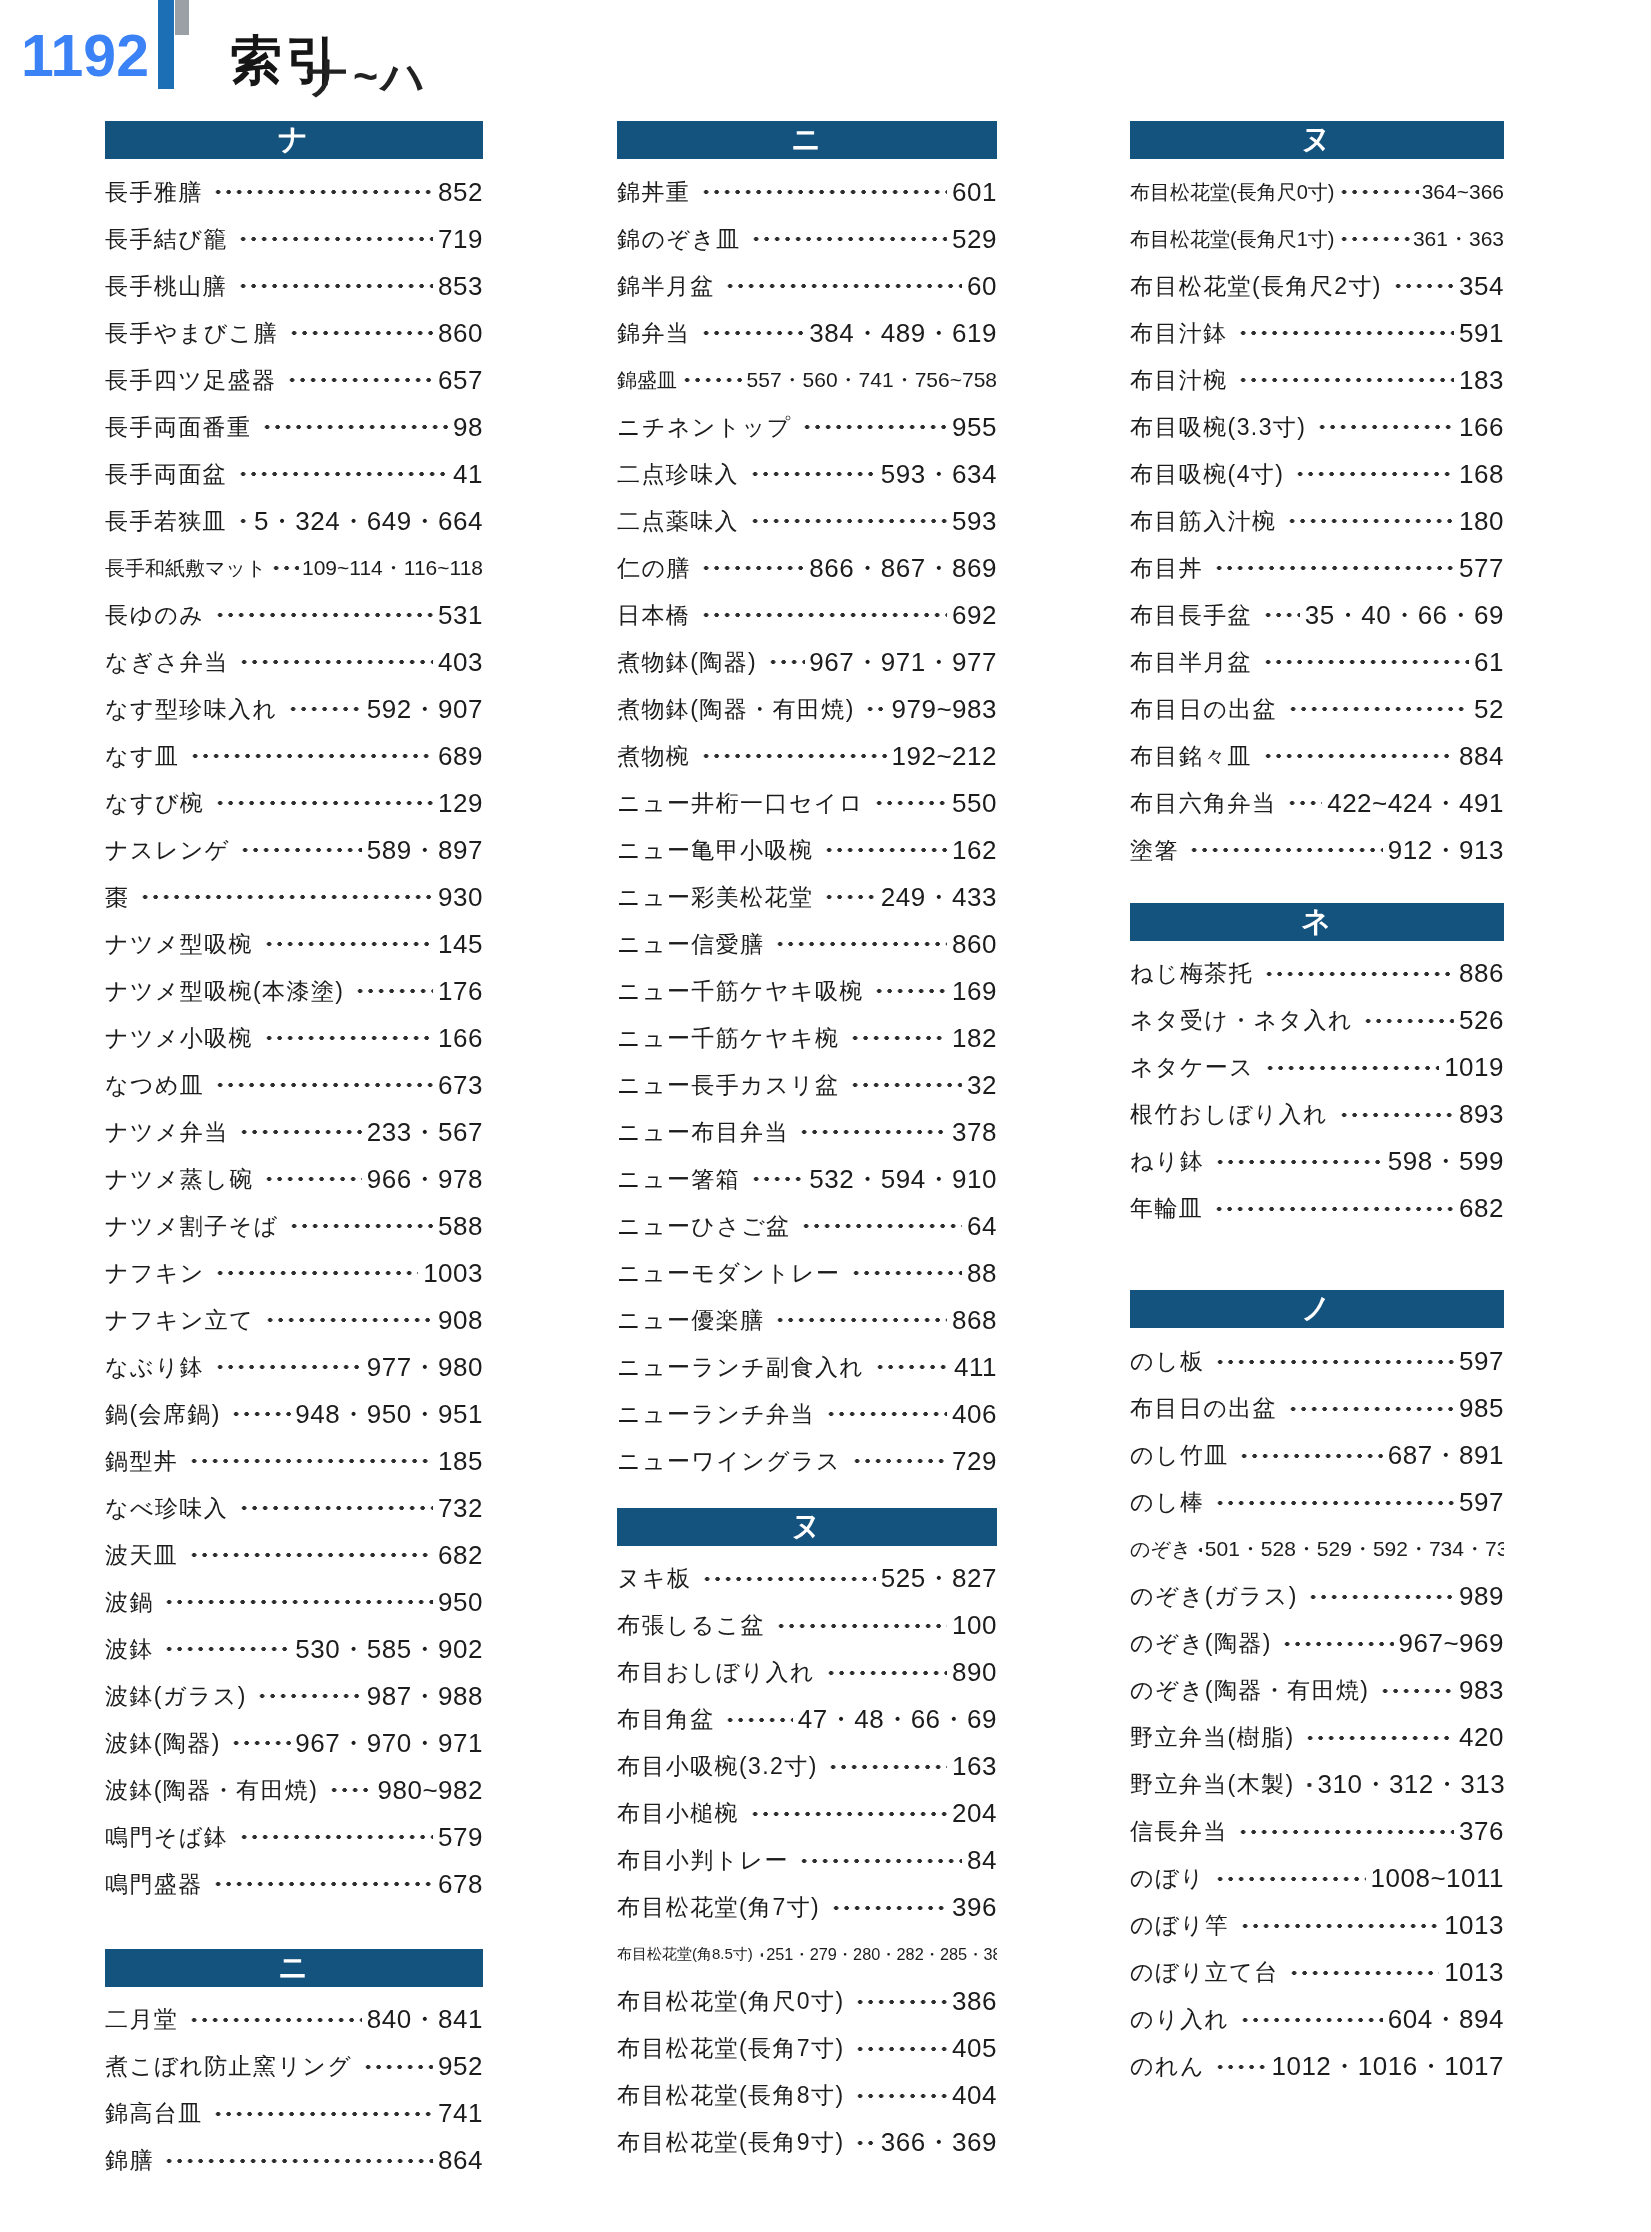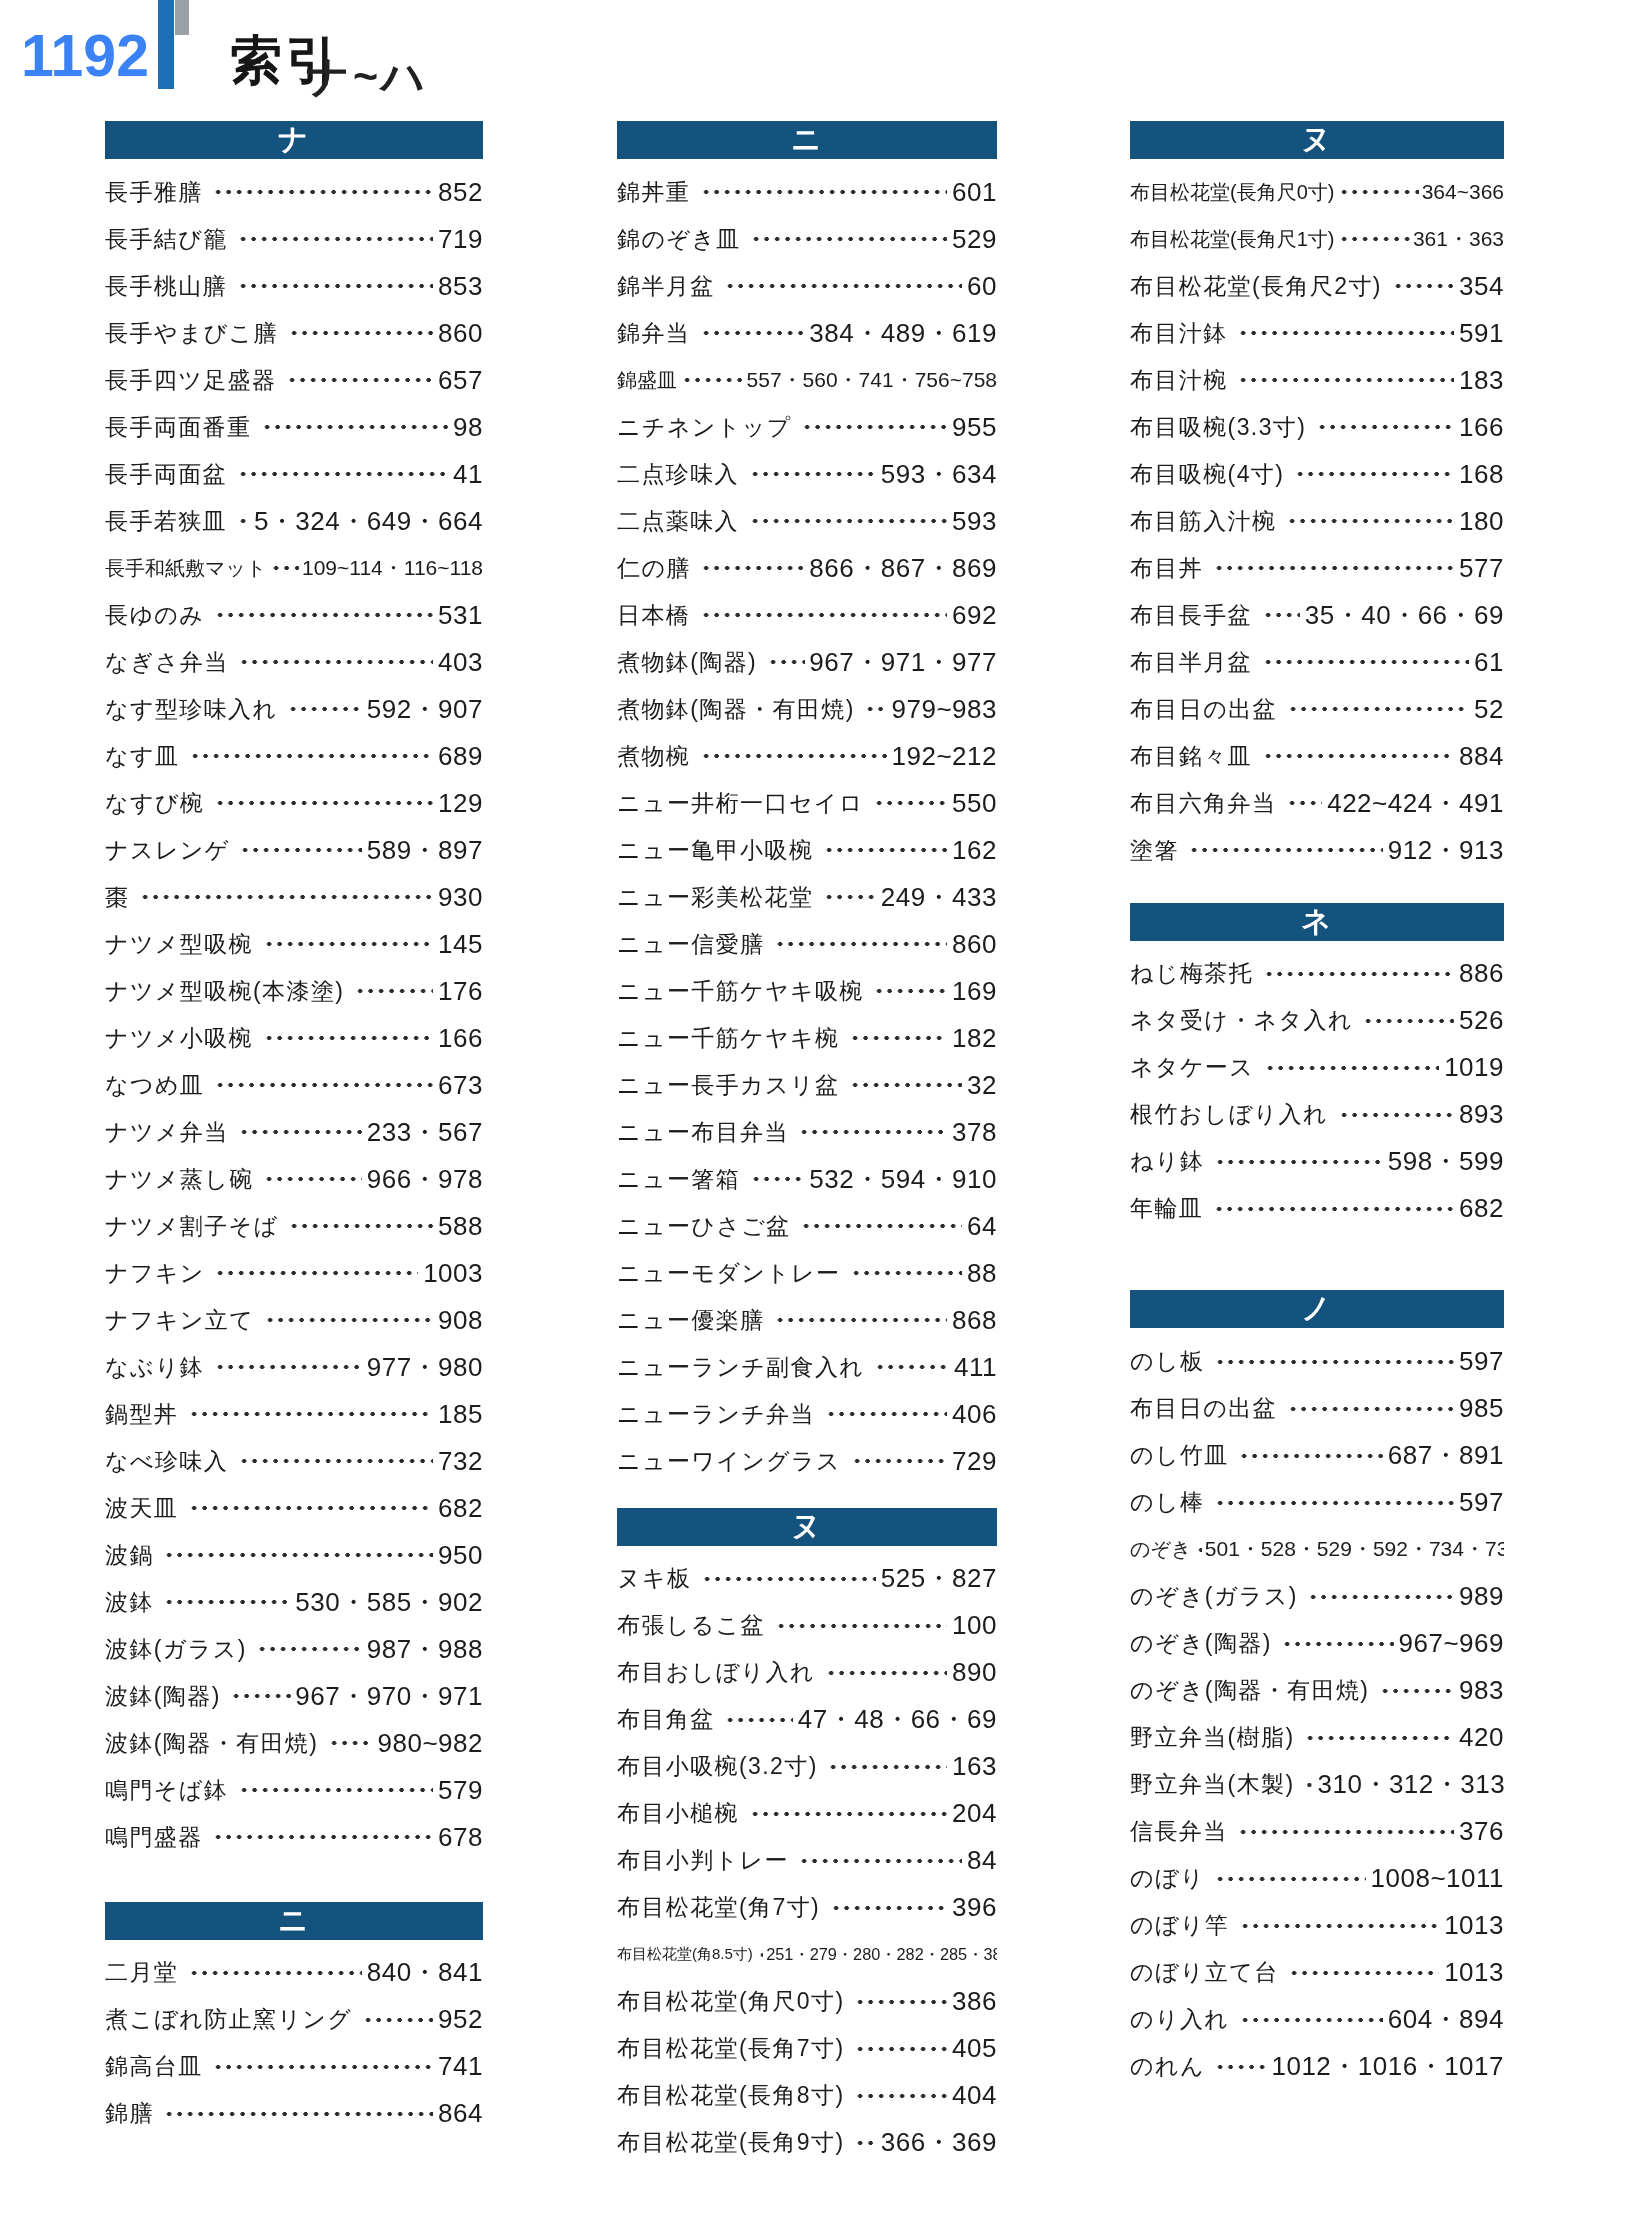--- a/index.html
+++ b/index.html
@@ -213,20 +213,25 @@
           <span class="term">ナフキン立て</span>
           <span class="leader"></span>
           <span class="pages">908</span>
         </div>
         <div class="row">
           <span class="term">なぶり鉢</span>
           <span class="leader"></span>
           <span class="pages">977・980</span>
         </div>
         <div class="row">
+          <span class="term">鍋(会席鍋)</span>
+          <span class="leader"></span>
+          <span class="pages">948・950・951</span>
+        </div>
+        <div class="row">
           <span class="term">鍋型丼</span>
           <span class="leader"></span>
           <span class="pages">185</span>
         </div>
         <div class="row">
           <span class="term">なべ珍味入</span>
           <span class="leader"></span>
           <span class="pages">732</span>
         </div>
         <div class="row">

